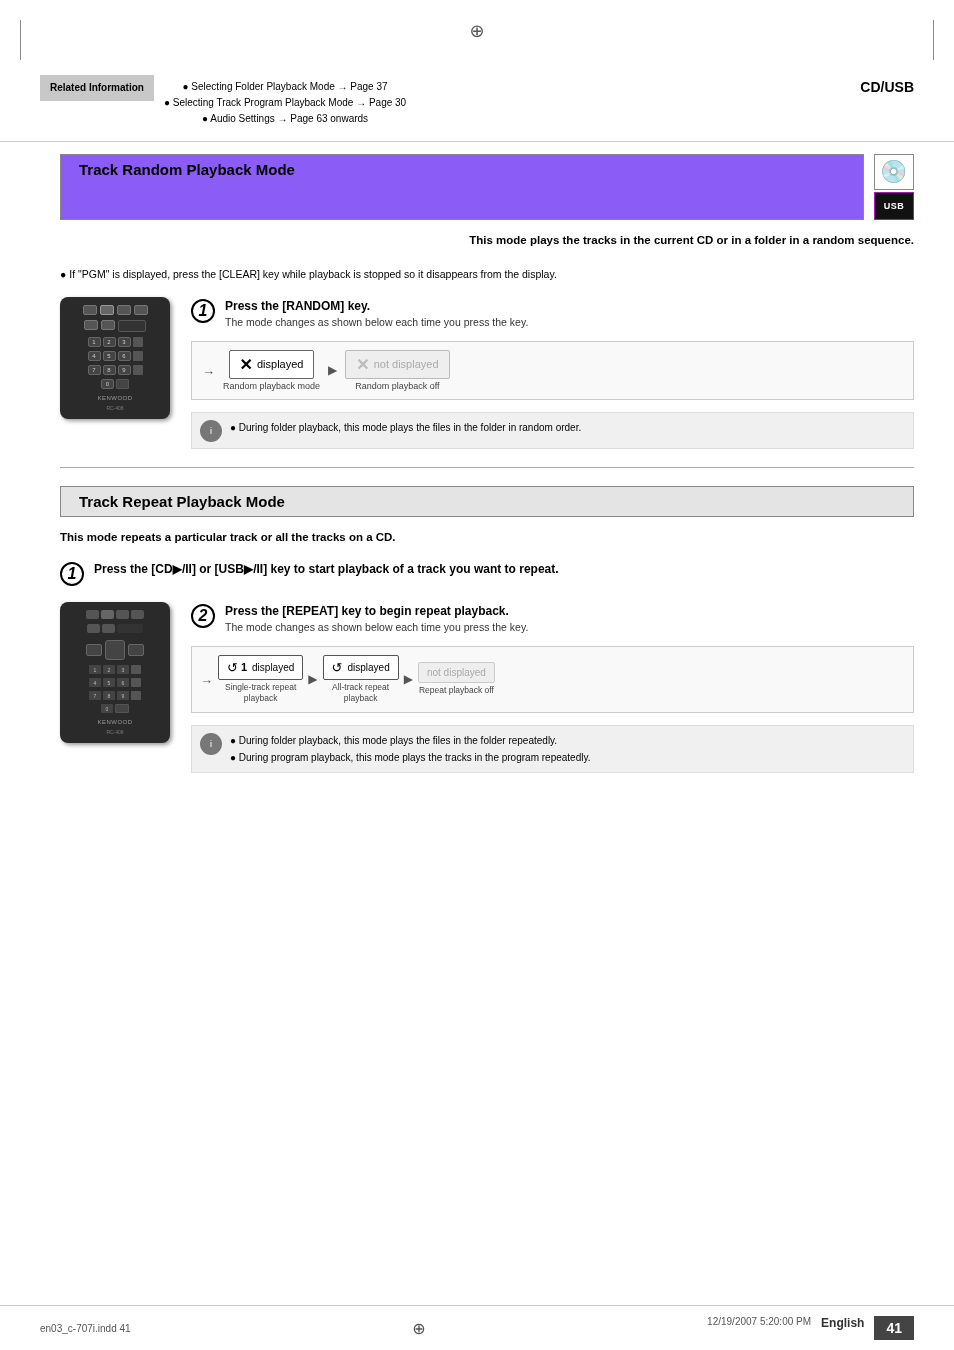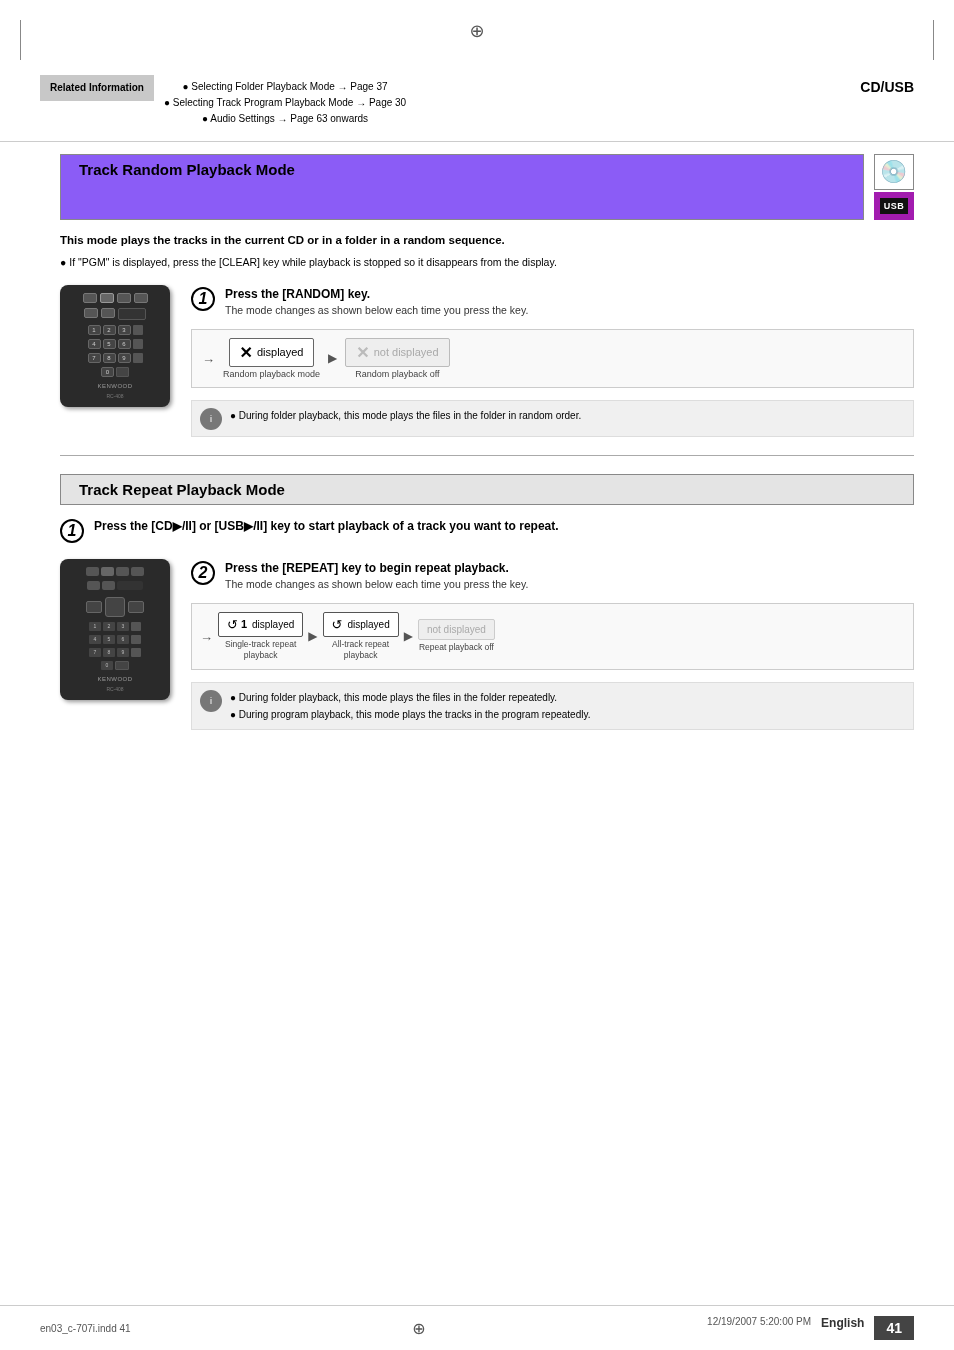--- a/index.html
+++ b/index.html
@@ -147,25 +147,25 @@
   </div>
 
   <div class="page-main">
 
     <div style="display:flex; align-items:stretch; margin-bottom:12px;">
       <div style="background:#8b5cf6; border:1.5px solid #888; padding:6px 18px; font-size:15px; font-weight:bold; flex:1;">
         <span>Track Random Playback Mode</span>
       </div>
       <div style="display:flex; flex-direction:column; margin-left:10px;">
         <div style="width:40px; height:36px; border:1px solid #888; background:#fff; display:flex; align-items:center; justify-content:center; font-size:22px; margin-bottom:2px;">💿</div>
-        <div style="width:40px; height:28px; border:6px solid #a21caf; background:#111; color:#fff; display:flex; align-items:center; justify-content:center; font-size:9px; font-weight:bold; letter-spacing:0.5px;">USB</div>
-      </div>
-    </div>
-
-    <div style="font-weight:bold; font-size:11.5px; margin-bottom:6px; line-height:1.5;">
+        <div style="width:40px; height:28px; border:1px solid #a21caf; background:#111; color:#fff; display:flex; align-items:center; justify-content:center; font-size:9px; font-weight:bold; letter-spacing:0.5px;">USB</div>
+      </div>
+    </div>
+
+    <div style="font-weight:bold; font-size:11.5px; margin-bottom:18px; line-height:1.5;text-align:right;">
       <span>This mode plays the tracks in the current CD or in a folder in a random sequence.</span>
     </div>
     <div style="font-size:10.5px; margin-bottom:14px; line-height:1.5;">
       ● <span>If "PGM" is displayed, press the [CLEAR] key while playback is stopped so it disappears from the display.</span>
     </div>
 
     <div style="display:flex; align-items:flex-start; gap:16px; margin-bottom:10px;">
 
       <div style="flex-shrink:0; width:115px;">
         <div class="remote-control">
@@ -249,20 +249,23 @@
     </div>
 
     <hr style="border:none; border-top:1.5px solid #aaa; margin: 18px 0;">
 
     <div>
 
       <div style="background:#e4e4e4; border:1.5px solid #888; padding:6px 18px; font-size:15px; font-weight:bold; margin-bottom:12px;">
         <span>Track Repeat Playback Mode</span>
       </div>
 
+      <div style="font-weight:bold; font-size:11.5px; margin-bottom:14px; line-height:1.5;">
+        <span>This mode repeats a particular track or all the tracks on a CD.</span>
+      </div>
 
       <div class="step-row" style="margin-bottom:16px;">
         <div class="step-num-badge">1</div>
         <div class="step-text-bold">Press the [CD▶/II] or [USB▶/II] key to start playback of a track you want to repeat.</div>
       </div>
 
       <div style="display:flex; align-items:flex-start; gap:16px;">
 
         <div style="flex-shrink:0; width:115px;">
           <div class="remote-control">

